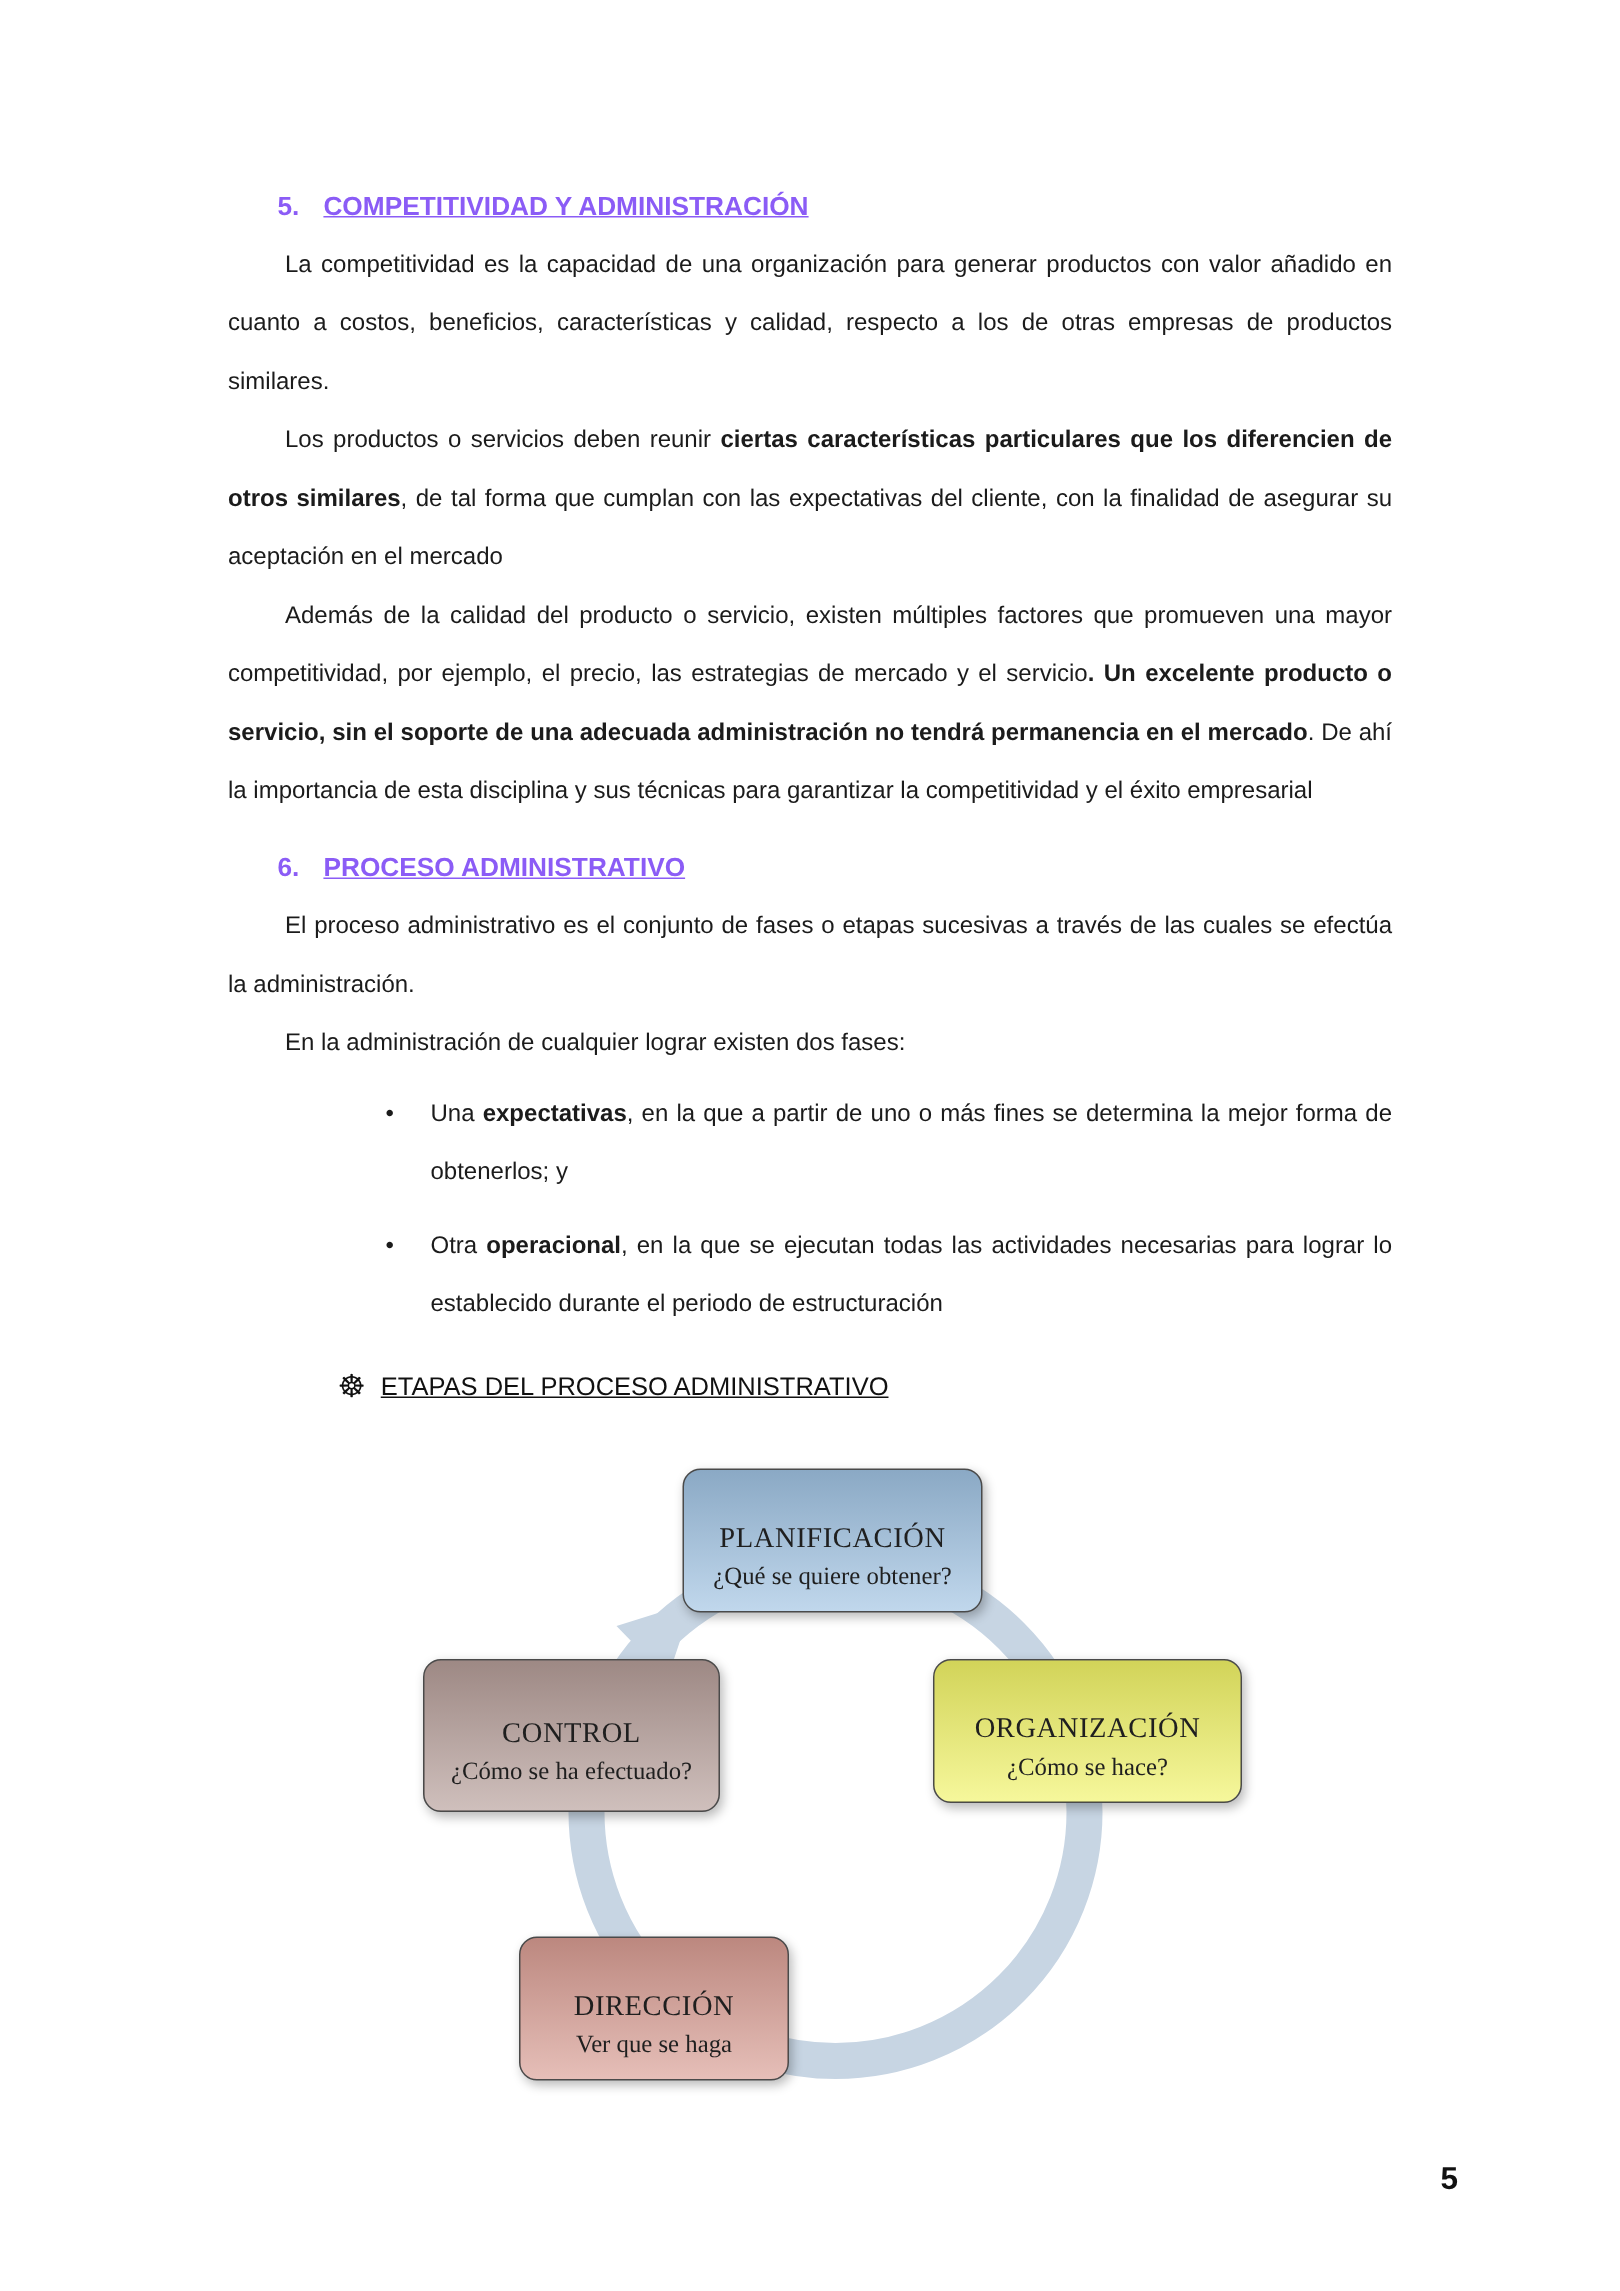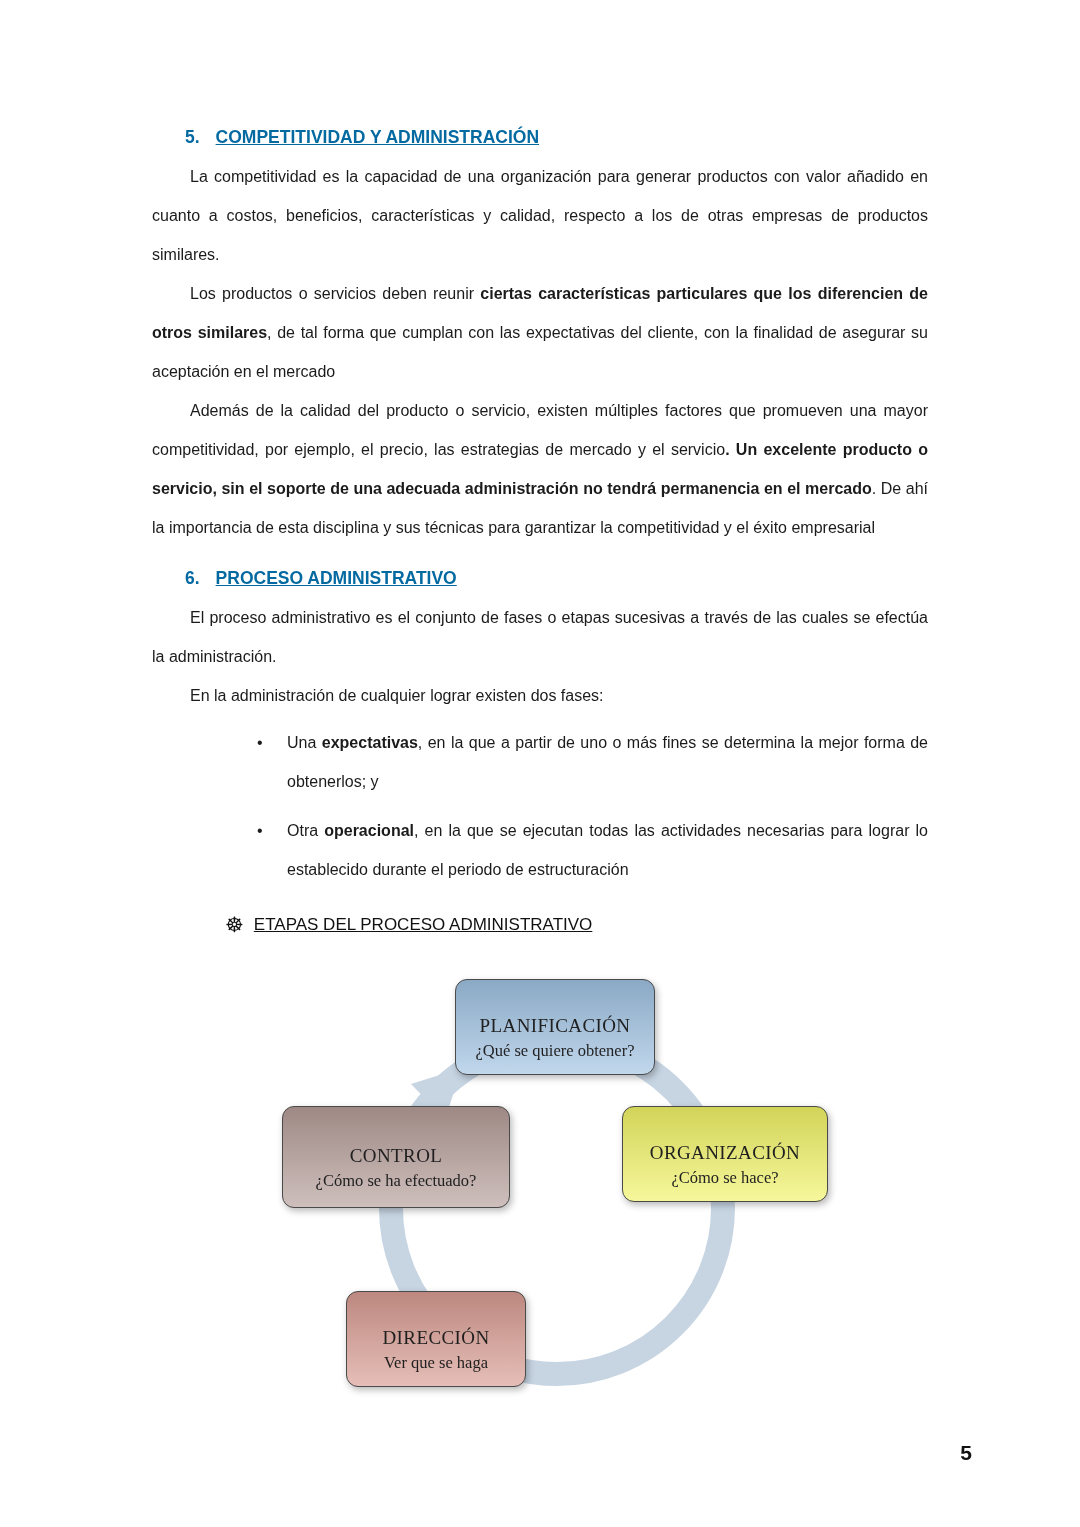--- a/index.html
+++ b/index.html
@@ -9,21 +9,21 @@
     background: #ffffff;
     font-family: "Liberation Sans", sans-serif;
     color: #1b1b1b;
   }
   .page { position: relative; width: 1080px; height: 1527px; background: #fff; overflow: hidden; }
   .content { position: absolute; left: 152px; top: 118px; width: 776px; }
 
   .heading {
     margin: 0 0 0 33px;
     font-size: 17.5px; font-weight: bold;
-    color: #0369a1;
+    color: #8b5cf6;
     line-height: 39px;
   }
   .heading.second { margin-top: 12px; }
   .h-num { margin-right: 16px; }
   .h-title { text-decoration: underline; }
 
   .para {
     margin: 0;
     font-size: 16px;
     line-height: 39px;
@@ -66,21 +66,21 @@
     background-image: linear-gradient(to bottom, rgba(0,0,0,0.13), rgba(255,255,255,0.35));
     font-family: "Liberation Serif", serif;
     color: #1f1f1f;
     text-align: center;
   }
   .node-title { font-size: 19px; letter-spacing: 0.4px; margin-top: 24px; }
   .node-sub { font-size: 16.5px; margin-top: 3px; line-height: 1.35; }
 
   .node-plan    { left: 185px; top: 8px;   width: 200px; height: 96px; }
   .node-org     { left: 352px; top: 135px; width: 206px; height: 96px; }
-  .node-control { left: 12px;  top: 135px; width: 228px; height: 102px; }
+  .node-control { left: 12px;  top: 135px; width: 198px; height: 102px; }
   .node-dir     { left: 76px;  top: 320px; width: 180px; height: 96px; }
   .node-int     { left: 294px; top: 340px; width: 196px; height: 94px; }
 
   .page-number {
     position: absolute; right: 108px; bottom: 62px;
     font-size: 21px; font-weight: bold; color: #111;
   }
 </style>
 </head>
 <body>

